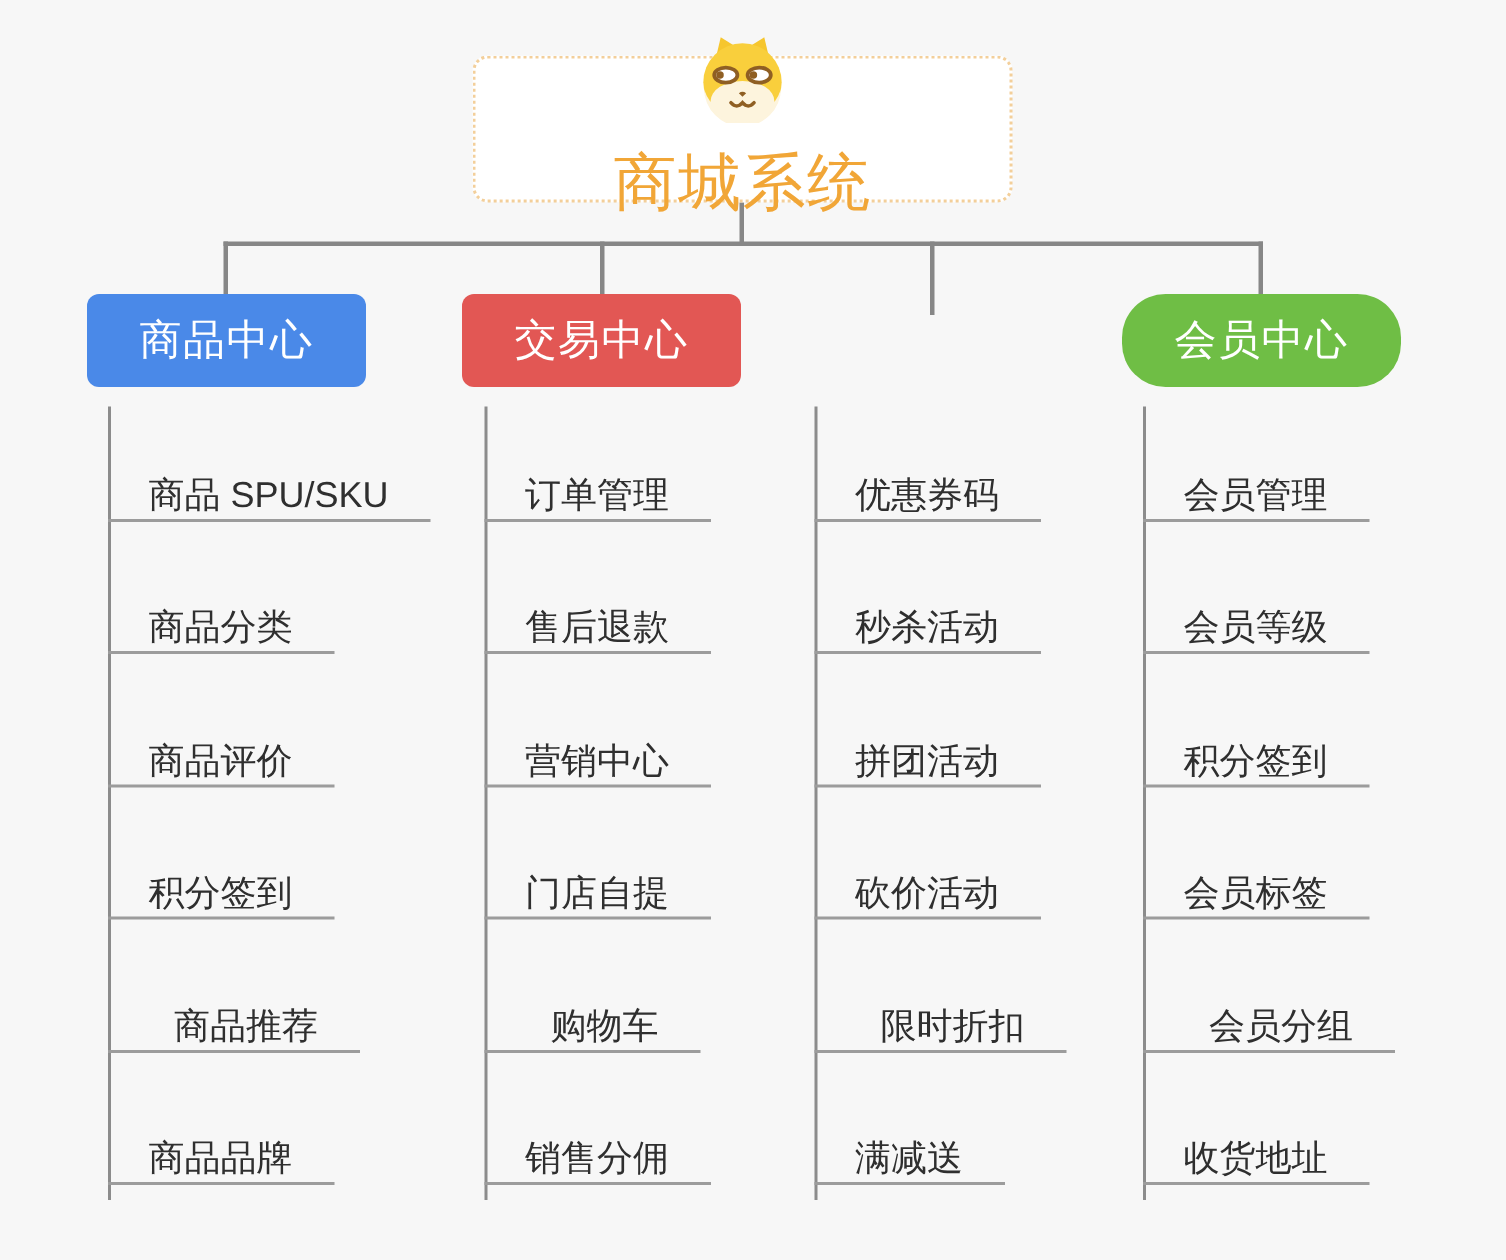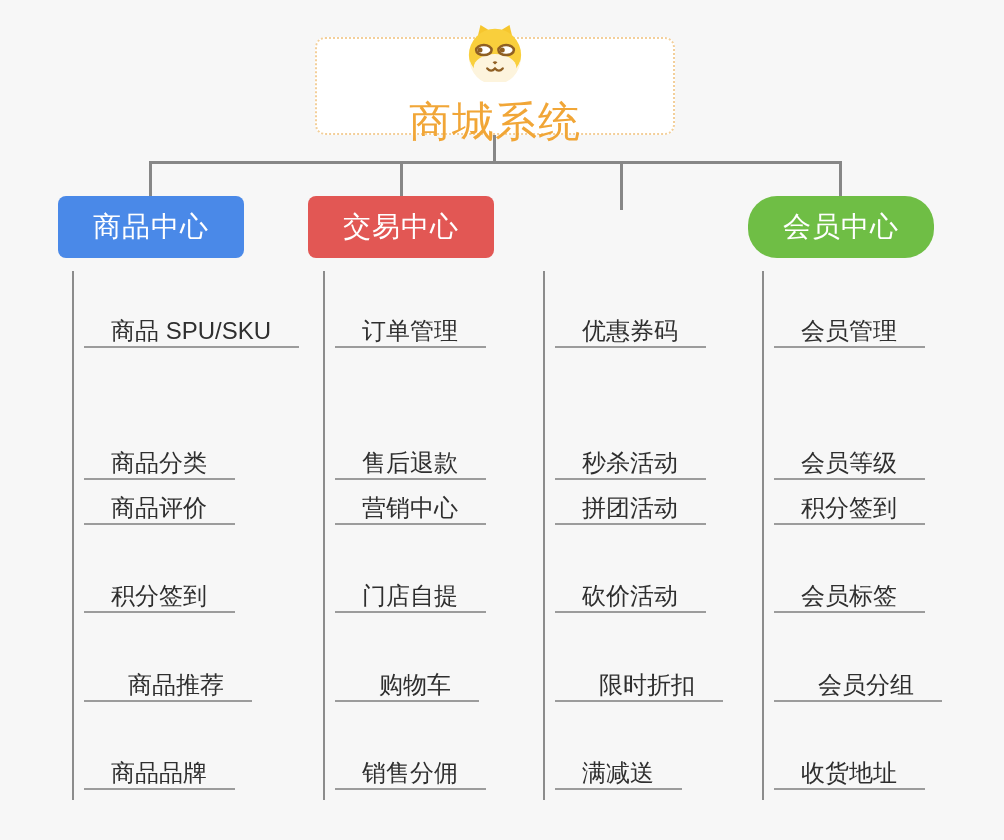--- a/index.html
+++ b/index.html
@@ -55,29 +55,29 @@
   .column { position:absolute; top:0; height:840px; }
   .column-0 { left:72px; }
   .column-1 { left:323px; }
   .column-2 { left:543px; }
   .column-3 { left:762px; }
   .spine {
     position:absolute; left:0; top:271px; width:2px; height:529px;
     background:#8c8c8c;
   }
   .item {
-    position:absolute; left:12px;
+    position:absolute; left:0;
     height:34px; line-height:34px;
     padding:0 28px 8px 27px;
     border-bottom:2px solid #9c9c9c;
     font-size:24px; color:#2f2f2f;
     white-space:nowrap; cursor:pointer;
   }
   .item-0 { top:314px; }
-  .item-1 { top:402px;margin-top:44px; }
+  .item-1 { top:402px; }
   .item-2 { top:491px; }
   .item-3 { top:579px; }
   .item-4 { top:668px;padding-left:44px; }
   .item-5 { top:756px; }
 </style>
 </head>
 <body>
 
 <div class="stage">
 

